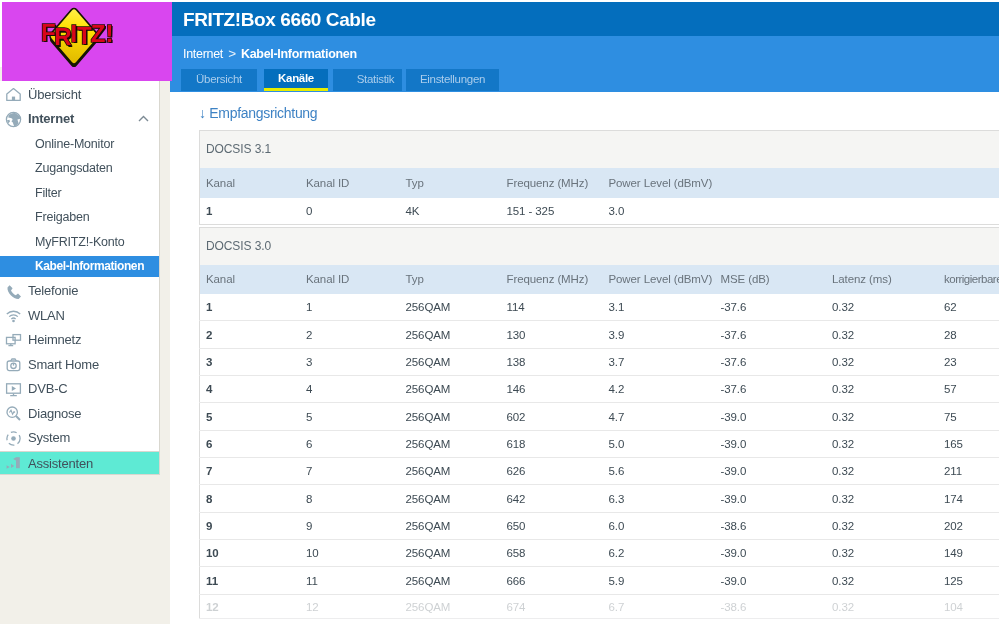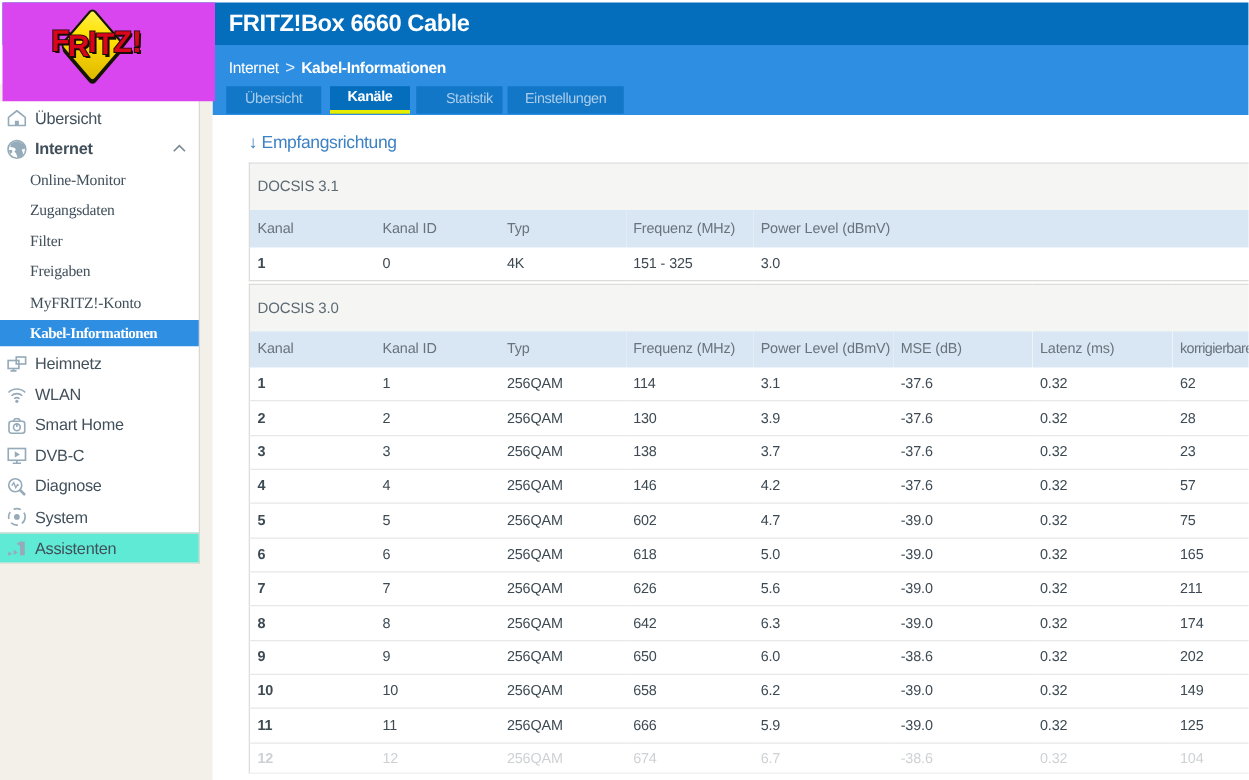--- a/index.html
+++ b/index.html
@@ -25,21 +25,21 @@
 .tab { position:absolute; top:69px; height:22px; text-align:center; font-size:11.5px;
   letter-spacing:-0.3px; color:#aacdec; background:#1377c7; line-height:21.5px; z-index:6; }
 .tab.active { background:#046ebd; color:#fff; font-weight:bold; border-bottom:3px solid #e8ed00; line-height:19px; }
 
 
 #sidebg { position:absolute; left:0; top:67px; width:170px; height:557px; background:#f2f0e9; }
 #menu { position:absolute; left:0; top:81px; width:160px; background:#fff;
   border-right:1px solid #d9d7cf; border-bottom:1px solid #d9d7cf; z-index:4; padding-top:1.5px; }
 .mi { position:relative; height:24.5px; line-height:24.5px; font-size:13px; letter-spacing:-0.2px;
   color:#41505b; padding-left:28px; white-space:nowrap; }
-.mi.sub { padding-left:24px; font-size:12.5px;font-family:Liberation Serif, serif; }
+.mi.sub { padding-left:35px; font-size:12.5px; }
 .mi.bold { font-weight:bold; }
 .mi.sel { background:#2e8ee1; color:#fff; font-weight:bold; height:21px; line-height:21px; margin:2px 0; letter-spacing:-0.4px; font-size:12px; }
 .mi svg.ic { position:absolute; left:5px; top:50%; margin-top:-8.5px; }
 .mi .chev { position:absolute; right:10px; top:50%; margin-top:-4px; }
 .mi.assist { background:#5eead4; border-top:1px solid #d9d7cf; height:23.5px; line-height:23.5px; }
 #sidefoot { position:absolute; left:0; top:571px; width:166px; text-align:center;
   font-size:10.5px; letter-spacing:-0.3px; color:#807e76; line-height:15.6px; z-index:2;}
 
 
 #content { position:absolute; left:187px; top:92px; width:829px; height:532px; background:#fff; overflow:hidden; }
@@ -102,31 +102,34 @@
           <path d="M3.6 4.4 C5.2 2.6 7.6 1.6 10.2 2 L14.4 5 L15.4 7.8 L12.4 8.6 L13.6 12.2 C12.6 13.8 11 15 9.2 15.4 L7.8 11.6 L6.4 10.2 C8.2 9.2 7.8 7.4 5.8 7 L3.2 6.6 Z M2 9.2 L4.4 8.8 L5 10.6 L3.4 12.2 C2.7 11.3 2.2 10.3 2 9.2 Z" fill="#95abb9" stroke="none" fill-rule="evenodd"></path>
         </svg>Internet<svg class="chev" width="11" height="7" viewBox="0 0 11 7" fill="none" stroke="#7c8a94" stroke-width="1.4">
           <path d="M1 6 L5.5 1.5 L10 6"></path>
         </svg></div>
     <div class="mi sub">Online-Monitor</div>
     <div class="mi sub">Zugangsdaten</div>
     <div class="mi sub">Filter</div>
     <div class="mi sub">Freigaben</div>
     <div class="mi sub">MyFRITZ!-Konto</div>
     <div class="mi sub sel">Kabel-Informationen</div>
-    <div class="mi"><svg class="ic" width="17" height="17" viewBox="0 0 17 17" fill="none" stroke="#95abb9" stroke-width="1.3">
-          <rect x="8" y="2.6" width="7.5" height="5.6"></rect>
-          <rect x="1.5" y="5.4" width="8.6" height="6.4"></rect>
-          <path d="M5.8 11.8 V13.4 M3.4 13.7 H8.2"></path>
-        </svg>Heimnetz</div>
+    <div class="mi" style="margin-top:1.5px;"><svg class="ic" width="17" height="17" viewBox="0 0 17 17">
+          <path d="M4.6 2.2 L7.6 5.2 L6 7.4 C7 9.5 8.7 11.2 10.8 12.2 L13 10.6 L16 13.6 L13.6 16 C8.8 16.4 1.8 9.7 2.5 4.4 Z" fill="#95abb9"></path>
+        </svg>Telefonie</div>
     <div class="mi"><svg class="ic" width="17" height="17" viewBox="0 0 17 17" fill="none" stroke="#95abb9" stroke-width="1.3">
           <path d="M1.8 7.0 A9.5 9.5 0 0 1 15.2 7.0"></path>
           <path d="M4.2 9.6 A6.2 6.2 0 0 1 12.8 9.6"></path>
           <path d="M6.4 12.0 A3.1 3.1 0 0 1 10.6 12.0"></path>
           <circle cx="8.5" cy="14" r="1.3" fill="#95abb9" stroke="none"></circle>
         </svg>WLAN</div>
+    <div class="mi"><svg class="ic" width="17" height="17" viewBox="0 0 17 17" fill="none" stroke="#95abb9" stroke-width="1.3">
+          <rect x="8" y="2.6" width="7.5" height="5.6"></rect>
+          <rect x="1.5" y="5.4" width="8.6" height="6.4"></rect>
+          <path d="M5.8 11.8 V13.4 M3.4 13.7 H8.2"></path>
+        </svg>Heimnetz</div>
     <div class="mi"><svg class="ic" width="17" height="17" viewBox="0 0 17 17" fill="none" stroke="#95abb9" stroke-width="1.3">
           <rect x="2.2" y="5" width="12.6" height="9.6" rx="2"></rect>
           <path d="M5.6 5 L7 3 H10 L11.4 5"></path>
           <circle cx="8.5" cy="9.8" r="2.7"></circle>
           <path d="M8.5 6.9 V9.6"></path>
         </svg>Smart Home</div>
     <div class="mi"><svg class="ic" width="17" height="17" viewBox="0 0 17 17" fill="none" stroke="#95abb9" stroke-width="1.3">
           <rect x="1.6" y="2.8" width="13.8" height="9.4"></rect>
           <path d="M8.5 12.4 V14.2 M5.2 14.6 H11.8"></path>
           <path d="M6.8 5 L11 7.5 L6.8 10 Z" fill="#95abb9" stroke="none"></path>

